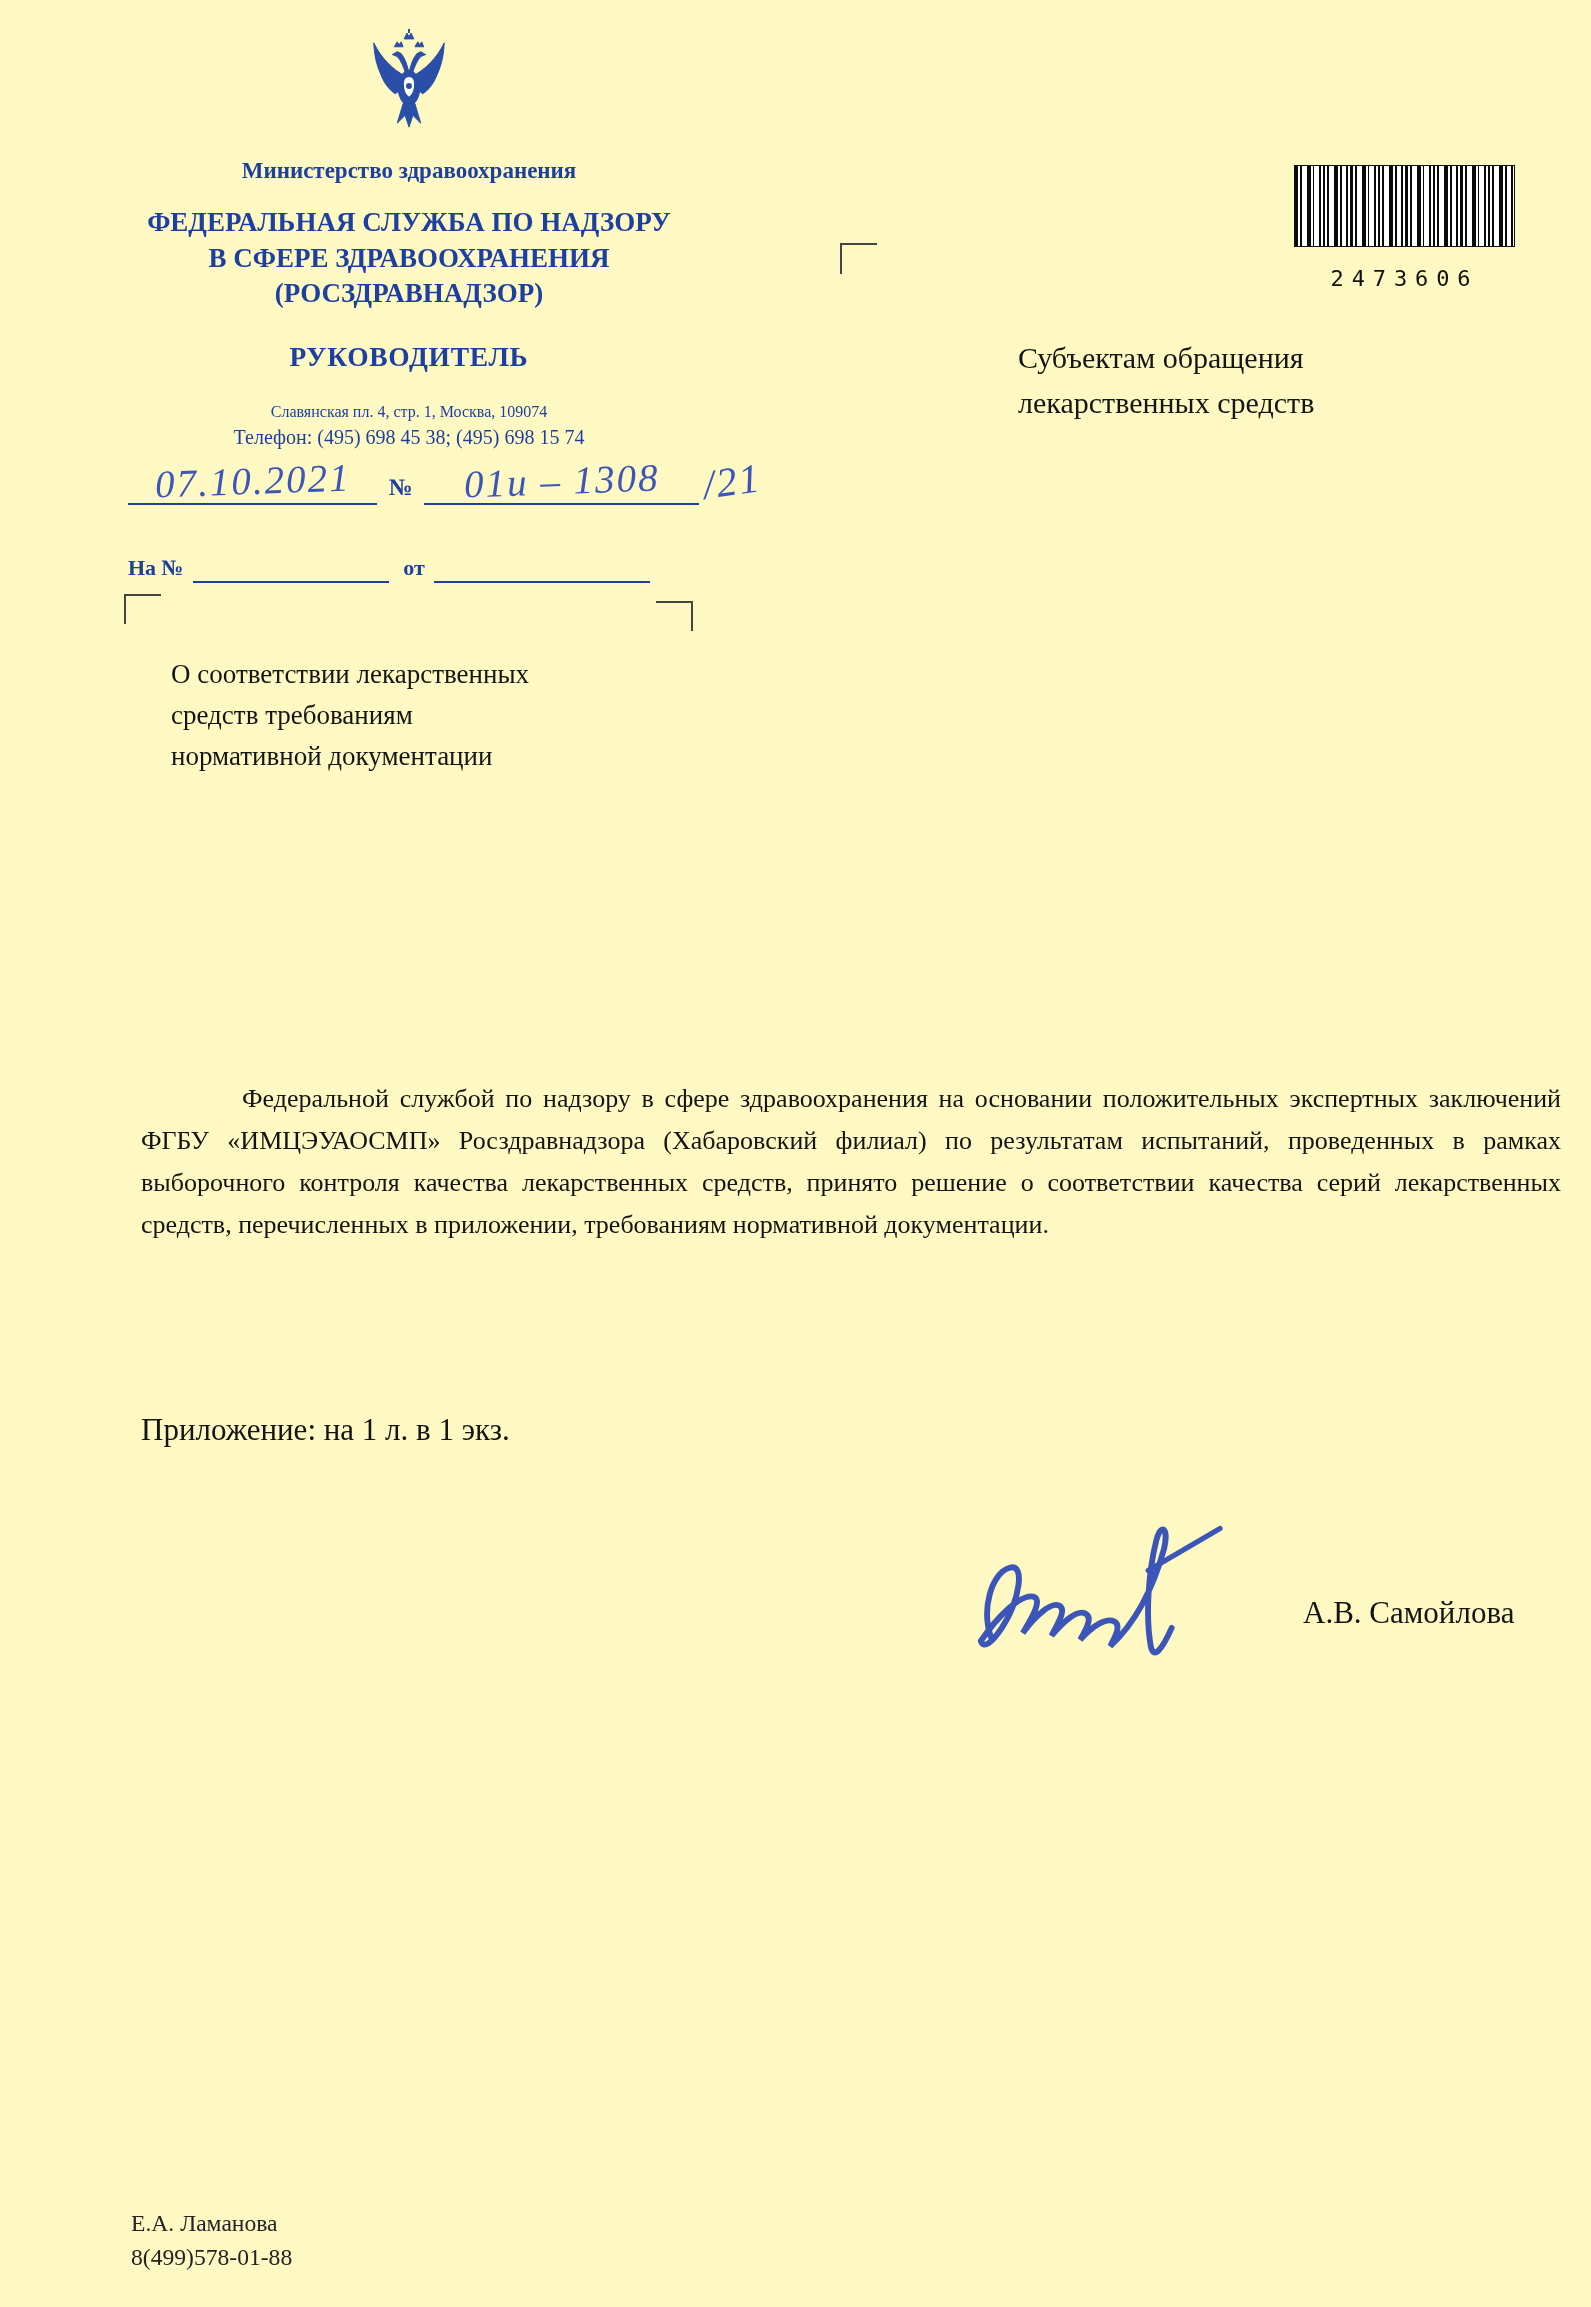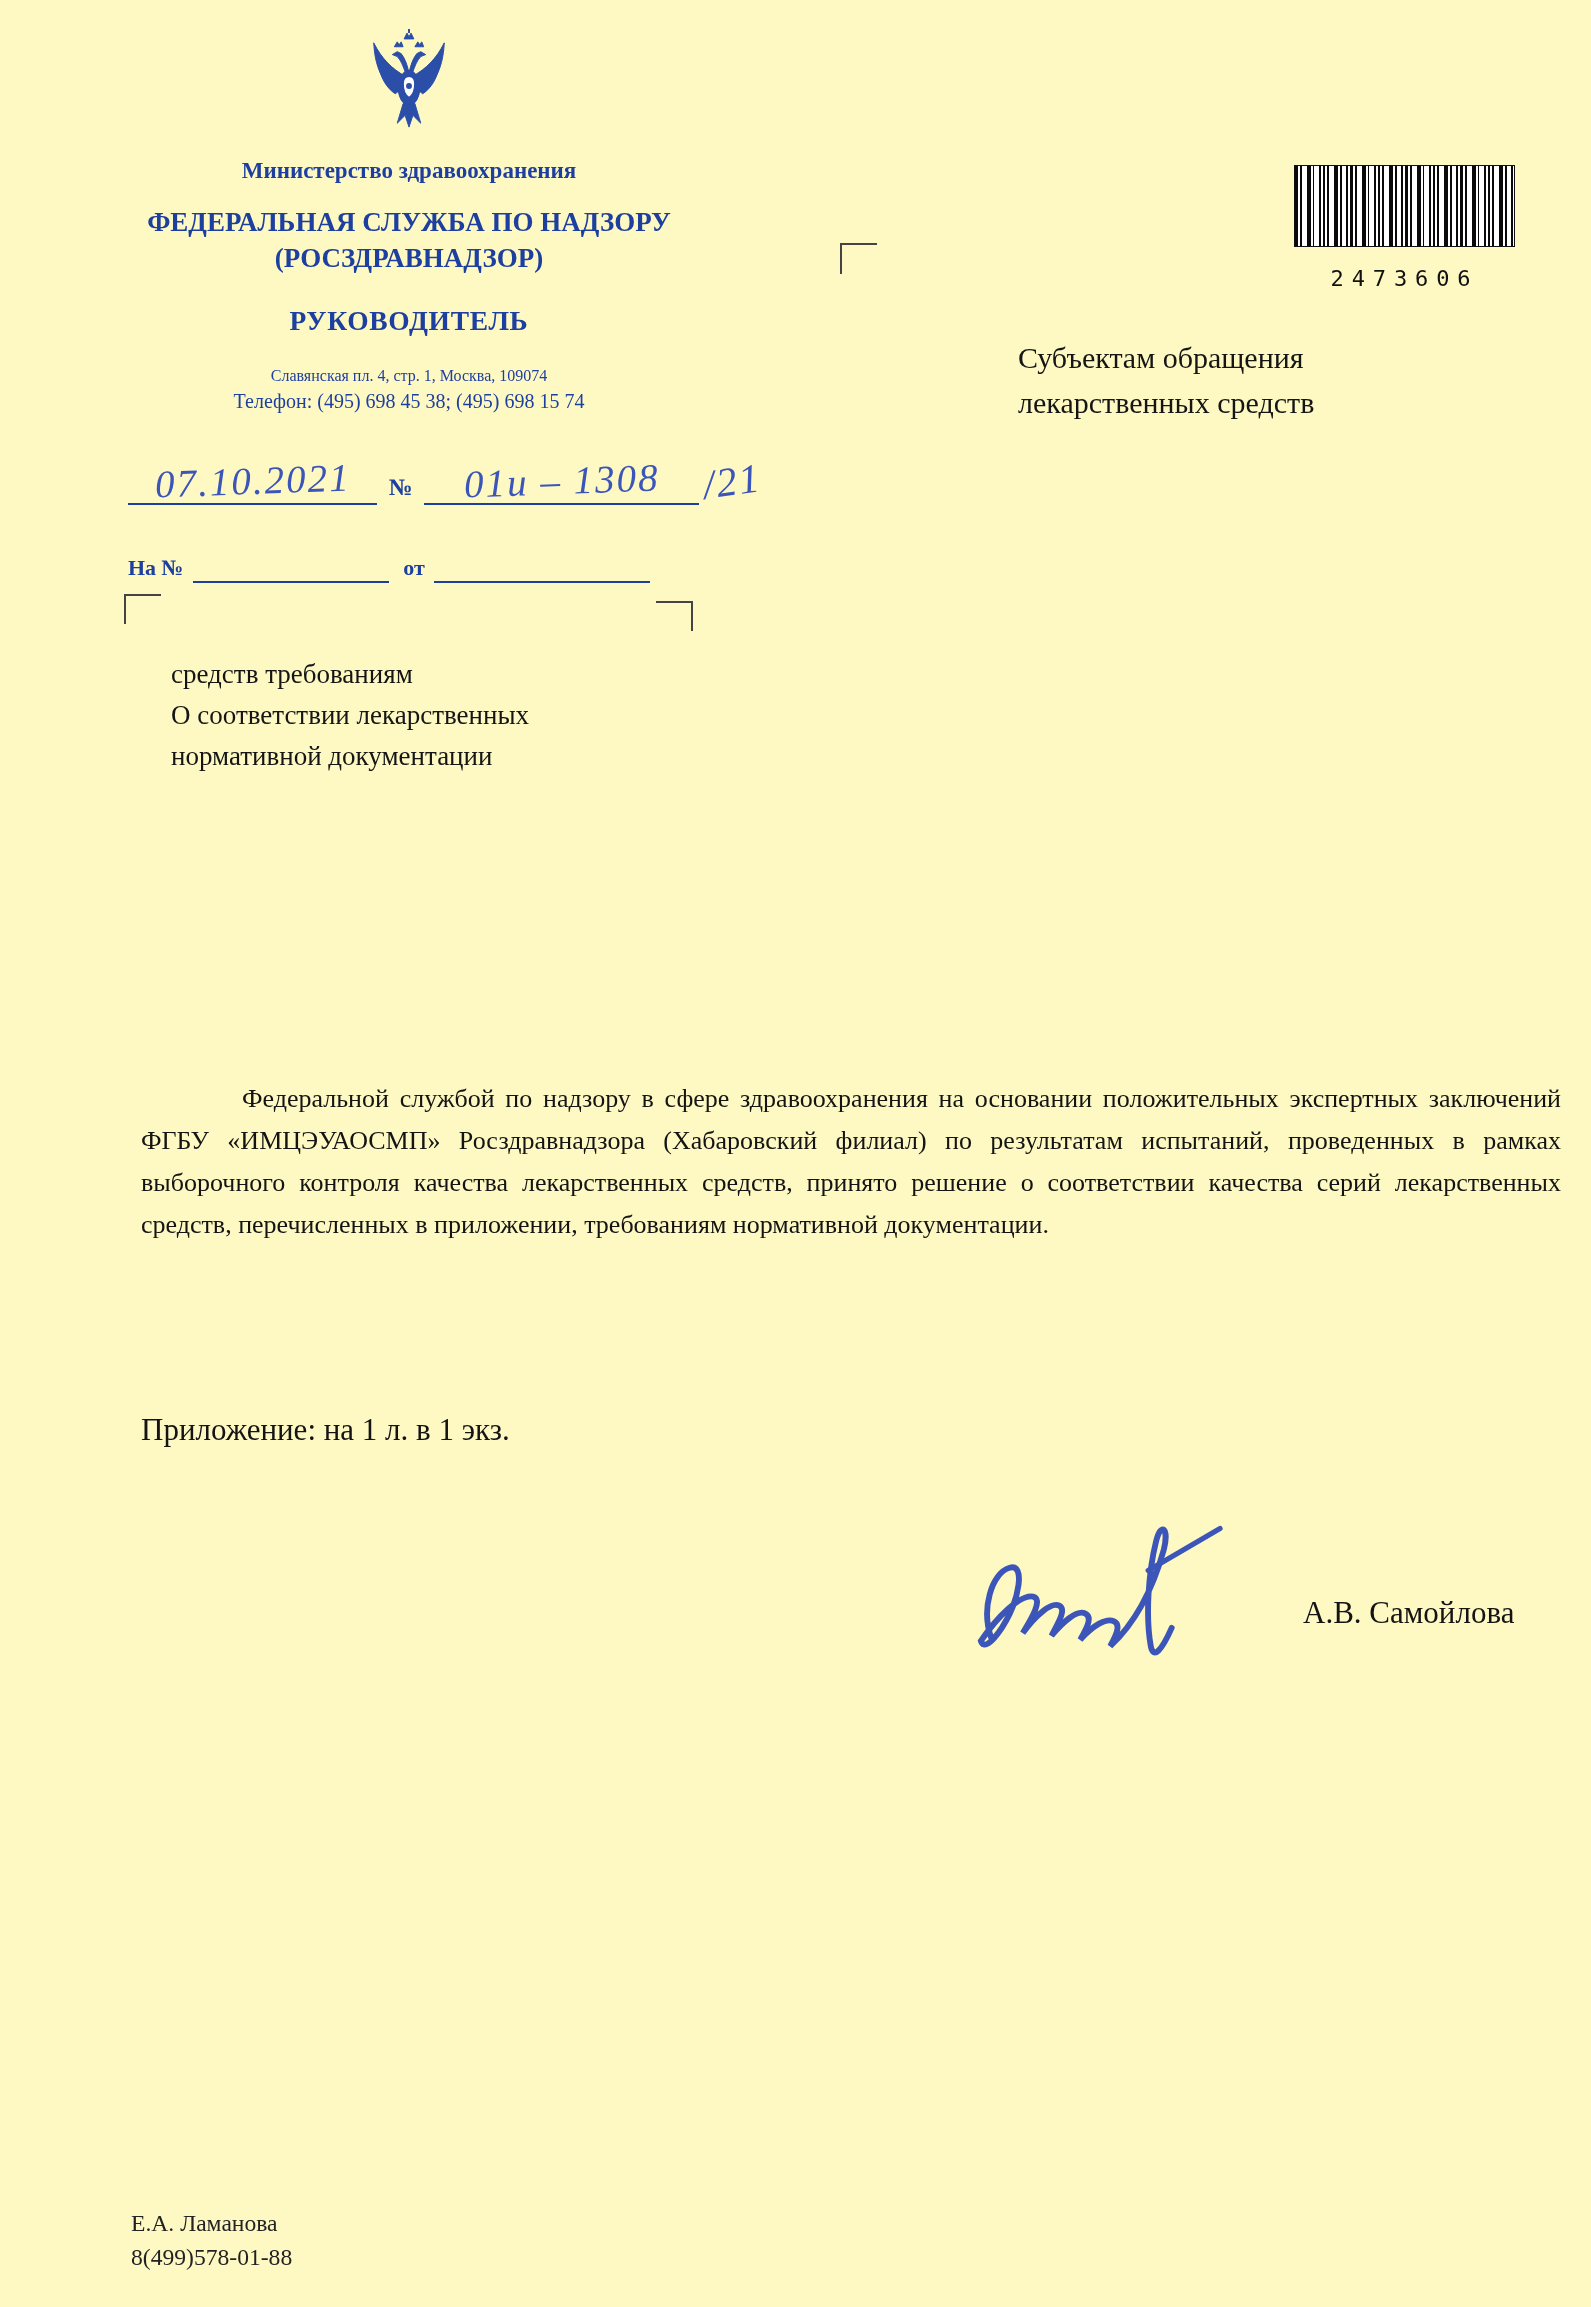--- a/index.html
+++ b/index.html
@@ -136,20 +136,21 @@
         <circle cx="50" cy="62" r="3" fill="#2b4ea8" stroke="none"></circle>
 
         <path d="M44 80 L38 100 L46 92 L50 104 L54 92 L62 100 L56 80 Z" stroke-width="1"></path>
       </g>
     </svg>
     <div class="ministry">
       <div>Министерство здравоохранения</div>
     </div>
     <div class="service">
       <div>ФЕДЕРАЛЬНАЯ СЛУЖБА ПО НАДЗОРУ</div>
+      <div>В СФЕРЕ ЗДРАВООХРАНЕНИЯ</div>
       <div>(РОСЗДРАВНАДЗОР)</div>
     </div>
     <div class="position">РУКОВОДИТЕЛЬ</div>
     <div class="address">Славянская пл. 4, стр. 1, Москва, 109074</div>
     <div class="phone">Телефон: (495) 698 45 38; (495) 698 15 74</div>
   </div>
 
   <div class="ref-row">
     <span class="blank u-date"><span class="hand">07.10.2021</span></span><span class="nosign">№</span><span class="blank u-num"><span class="hand">01и – 1308</span></span><span class="hand suffix">/21</span>
   </div>
@@ -166,22 +167,22 @@
     <div class="bars"></div>
     <div class="bars-num">2473606</div>
   </div>
 
   <div class="addressee">
     <div>Субъектам обращения</div>
     <div>лекарственных средств</div>
   </div>
 
   <div class="subject">
+    <div>О соответствии лекарственных</div>
     <div>средств требованиям</div>
-    <div>О соответствии лекарственных</div>
     <div>нормативной документации</div>
   </div>
 
   <div class="body-par">Федеральной службой по надзору в сфере здравоохранения на основании положительных экспертных заключений ФГБУ «ИМЦЭУАОСМП» Росздравнадзора (Хабаровский филиал) по результатам испытаний, проведенных в рамках выборочного контроля качества лекарственных средств, принято решение о соответствии качества серий лекарственных средств, перечисленных в приложении, требованиям нормативной документации.</div>
   <div class="attachment">Приложение: на 1 л. в 1 экз.</div>
 
   <svg class="sig" width="327" height="196" viewBox="0 0 250 150">
     <path d="M30 112
              C22 90 30 62 44 58 C56 54 52 82 38 104 C30 116 24 120 22 114
              C34 96 52 78 62 80 C70 82 60 98 54 108

